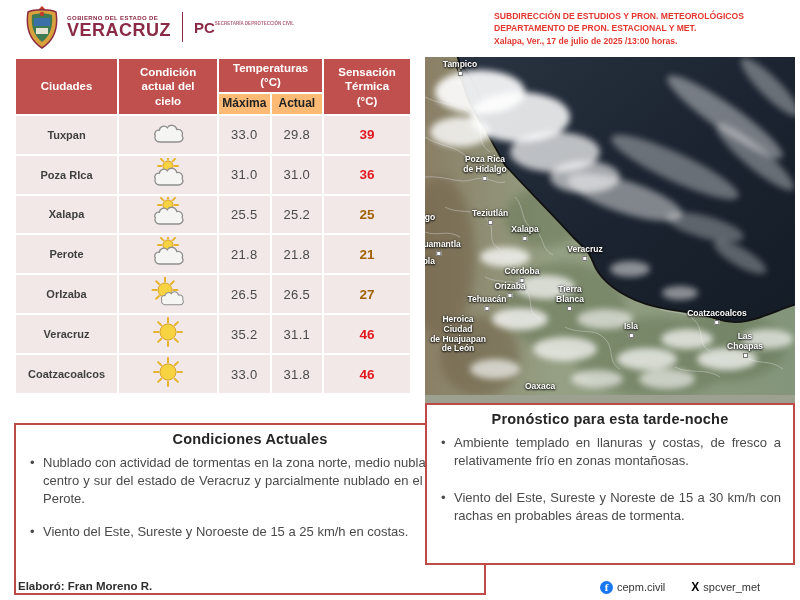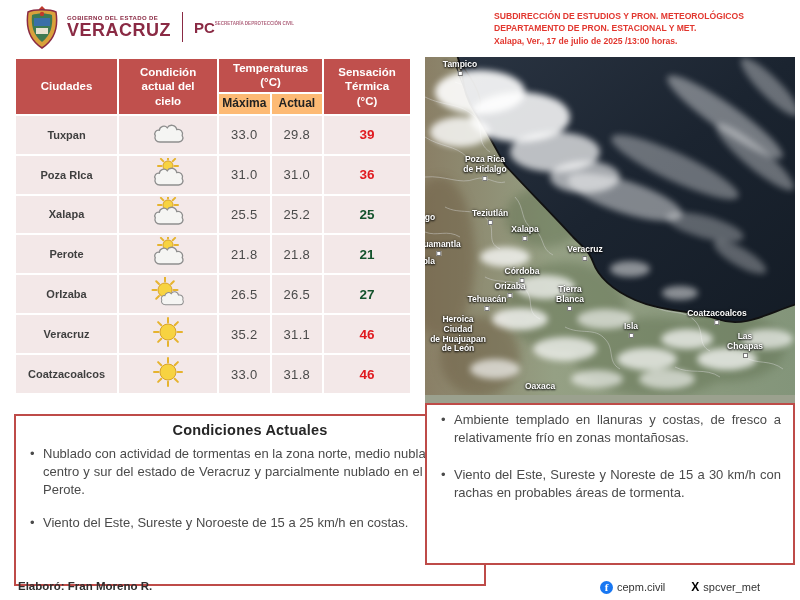--- a/index.html
+++ b/index.html
@@ -24,37 +24,37 @@
 
   
   .wtable-wrap { position: absolute; left: 14px; top: 57px; width: 398px; height: 338px; }
   table.wtable { width: 100%; height: 100%; border-collapse: separate; border-spacing: 2px; background: #fff; }
   .wtable th { background: #c0504d; color: #fff; font-size: 11.5px; font-weight: 800;
                white-space: pre-line; line-height: 1.25; vertical-align: middle; text-align: center; padding: 2px; }
   .wtable th.subhead { background: #fdba74; color: #222; font-size: 12px; font-weight: 800; height: 20px; }
   .wtable td { background: #f3e8e8; text-align: center; vertical-align: middle; padding: 1px 2px; }
   .wtable td.city { font-size: 11px; font-weight: 800; color: #3f3f3f; }
   .wtable td.temp { font-size: 13px; color: #4a4a4a; letter-spacing: .3px; }
-  .wtable td.feel { font-size: 13.5px; font-weight: 800; color: #14532d; }
+  .wtable td.feel { font-size: 13.5px; font-weight: 800; color: #a16207; }
   .wtable td.feel.hot { color: #e0191f; }
   .col-city { width: 100px; } .col-cond { width: 97px; } .col-max { width: 50px; }
   .col-act { width: 50px; } .col-feel { width: 85px; }
   .wicon { display: inline-block; width: 36px; height: 30px; }
 
   
   .map { position: absolute; left: 425px; top: 57px; width: 370px; height: 410px; overflow: hidden; background: #9ba18e; }
   .map svg.base { position: absolute; left: 0; top: 0; }
   .map-label { position: absolute; transform: translateX(-50%); text-align: center;
                font-size: 8.5px; font-weight: bold; color: #ffffff; line-height: 1.15;
                white-space: pre-line; text-shadow: 0 1px 2px rgba(0,0,0,.95), 0 0 3px rgba(0,0,0,.7); }
   .map-marker { width: 5px; height: 5px; background: #fff; border: 1px solid #777; margin: 1px auto 0 auto; }
 
   
   .box { position: absolute; border: 2px solid #be4b48; background: #fff; padding: 6px 12px 4px 12px; }
-  .box-left  { left: 14px;  top: 414px; width: 472px; height: 172px; }
+  .box-left  { left: 14px;  top: 423px; width: 472px; height: 172px; }
   .box-right { left: 425px; top: 403px; width: 370px; height: 162px; }
   .box h2 { text-align: center; font-size: 14.5px; font-weight: 800; color: #262626; margin-bottom: 7px; letter-spacing: .2px; }
   .box ul { list-style: none; }
   .box li { position: relative; padding-left: 15px; font-size: 13px; color: #4a4a4a;
             text-align: justify; line-height: 1.38; }
   .box li::before { content: "•"; position: absolute; left: 2px; top: 0; color: #4a4a4a; }
   .box-left li { margin-bottom: 15px; }
   .box-right li { margin-bottom: 19px; }
 
   
@@ -368,20 +368,21 @@
 
   <div class="box box-left">
     <h2>Condiciones Actuales</h2>
     <ul id="conditions-list">
         <li>Nublado con actividad de tormentas en la zona norte, medio nublado en el centro y sur del estado de Veracruz y parcialmente nublado en el valle de Perote.</li>
         <li>Viento del Este, Sureste y Noroeste de 15 a 25 km/h en costas.</li>
       </ul>
   </div>
 
   <div class="box box-right">
+    <h2>Pronóstico para esta tarde-noche</h2>
     <ul id="forecast-list">
         <li>Ambiente templado en llanuras y costas, de fresco a relativamente frío en zonas montañosas.</li>
         <li>Viento del Este, Sureste y Noreste de 15 a 30 km/h con rachas en probables áreas de tormenta.</li>
       </ul>
   </div>
 
   <div class="elaboro">Elaboró: Fran Moreno R.</div>
   <div class="social">
     <div class="item">
       <span class="fb-ic">f</span>

